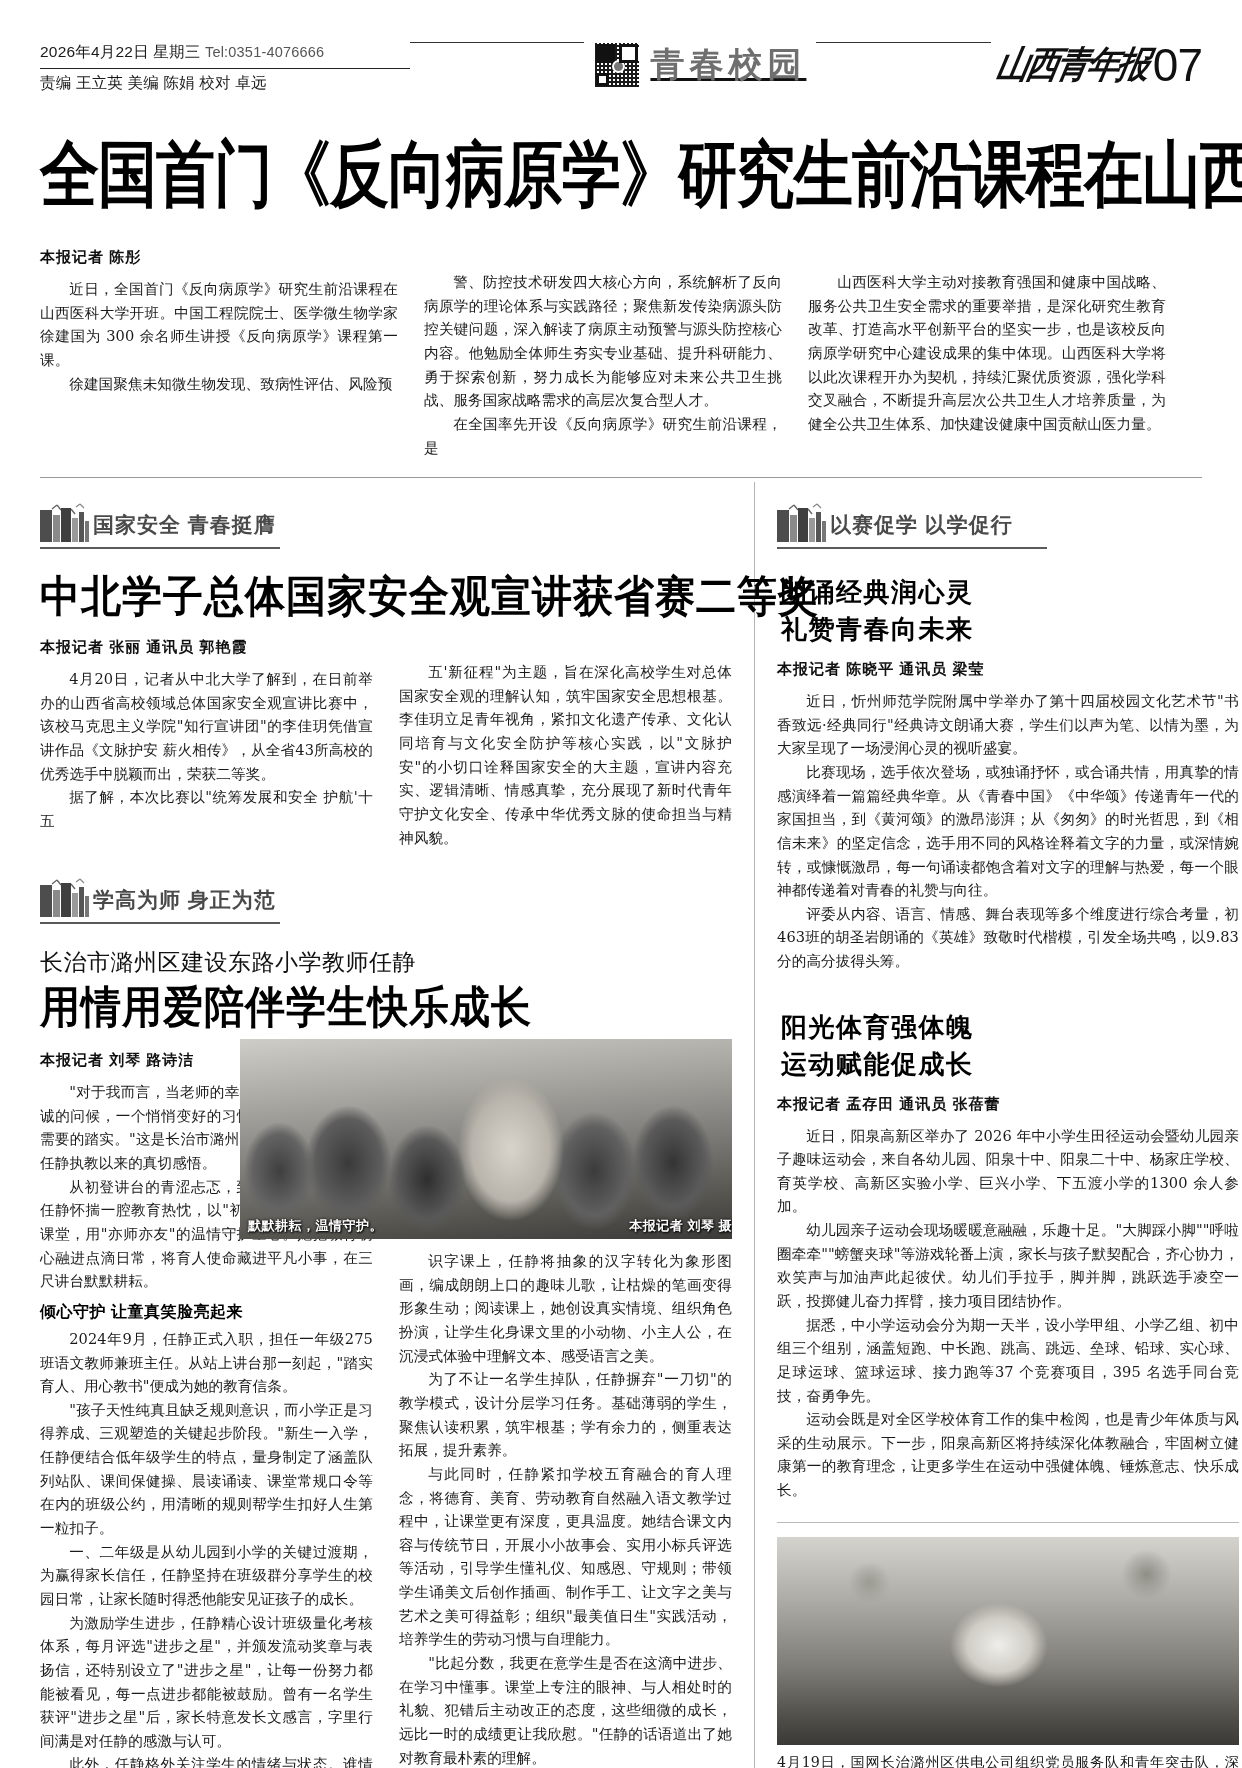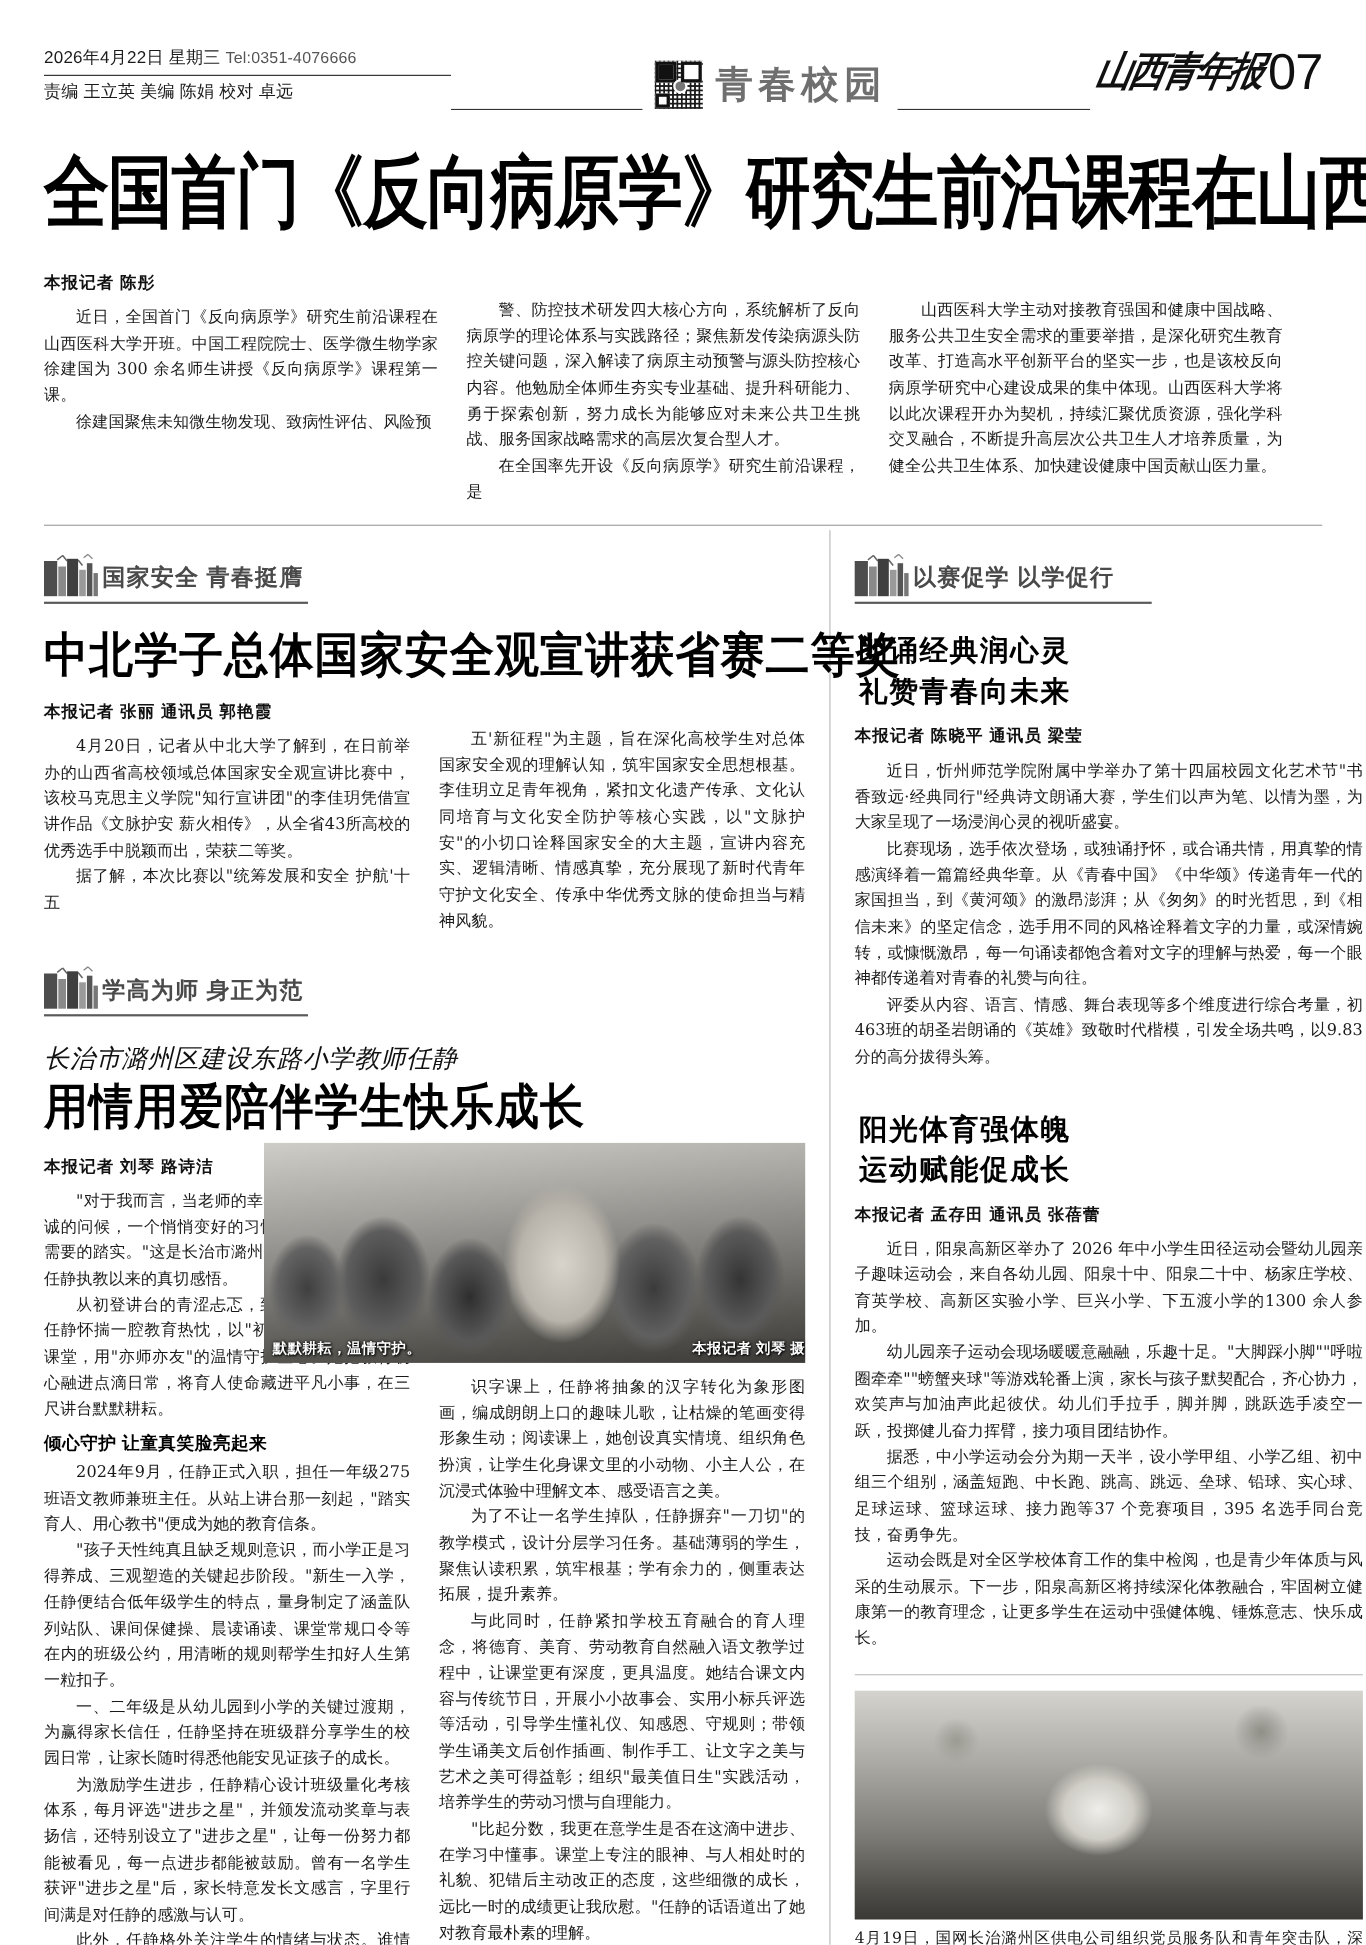--- a/index.html
+++ b/index.html
@@ -21,21 +21,21 @@
     font-family:"Liberation Sans","DejaVu Sans",sans-serif;
     font-size:15.5px; color:#1a1a1a; letter-spacing:.2px;
     padding-bottom:4px; white-space:nowrap;
   }
   .mh-date-row .tel { color:#555; font-size:14.5px; }
   .mh-rule { border-top:1.6px solid #222; width:100%; margin:1px 0 4px 0; }
   .mh-editors {
     font-family:"Liberation Sans","DejaVu Sans",sans-serif;
     font-size:15.5px; color:#1a1a1a; letter-spacing:.2px; white-space:nowrap;
   }
-  .mh-center { flex:1; display:flex; align-items:flex-end; height:58px; position:relative; }
+  .mh-center { flex:1; display:flex; align-items:flex-start; height:58px; position:relative;text-decoration:underline; }
   .mh-line { flex:1; height:0; border-top:1.6px solid #333; }
   .qr {
     width:46px; height:46px; margin:0 6px 0 10px;
     background-color:#fff;
     background-image:
       repeating-linear-gradient(0deg, #1a1a1a 0 2px, transparent 2px 4px),
       repeating-linear-gradient(90deg, #1a1a1a 0 2px, transparent 2px 4px);
     background-size: 4px 4px, 4px 4px;
     position:relative; flex:0 0 46px;
     border:1px solid #fff;
@@ -119,21 +119,21 @@
   .h-big {
     font-family:"DejaVu Serif","Liberation Serif",serif;
     font-weight:700; font-size:40px; color:#000;
     letter-spacing:1px; line-height:1.2; margin:4px 0 2px 0;
     transform:scaleY(1.08); transform-origin:left top;
     white-space:nowrap;
   }
   .h-shoulder {
     font-family:"DejaVu Serif","Liberation Serif",serif;
     font-size:23px; color:#111; letter-spacing:.5px;
-    margin:6px 0 2px 0; font-weight:400;font-style:italic;
+    margin:6px 0 2px 0; font-weight:400;
   }
   .h-med {
     font-family:"DejaVu Serif","Liberation Serif",serif;
     font-weight:700; font-size:40px; color:#000;
     letter-spacing:1px; line-height:1.22; margin:2px 0 4px 0;
     transform:scaleY(1.1); transform-origin:left top;
   }
   .h-right {
     font-family:"DejaVu Serif","Liberation Serif",serif;
     font-weight:700; font-size:26px; color:#000;

